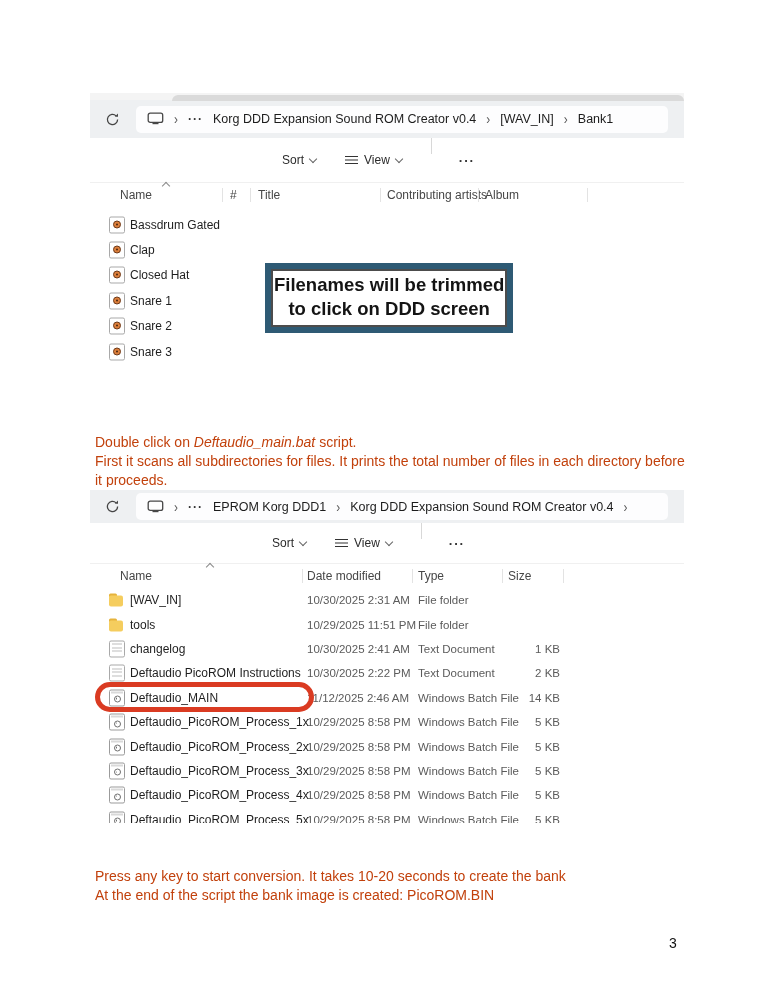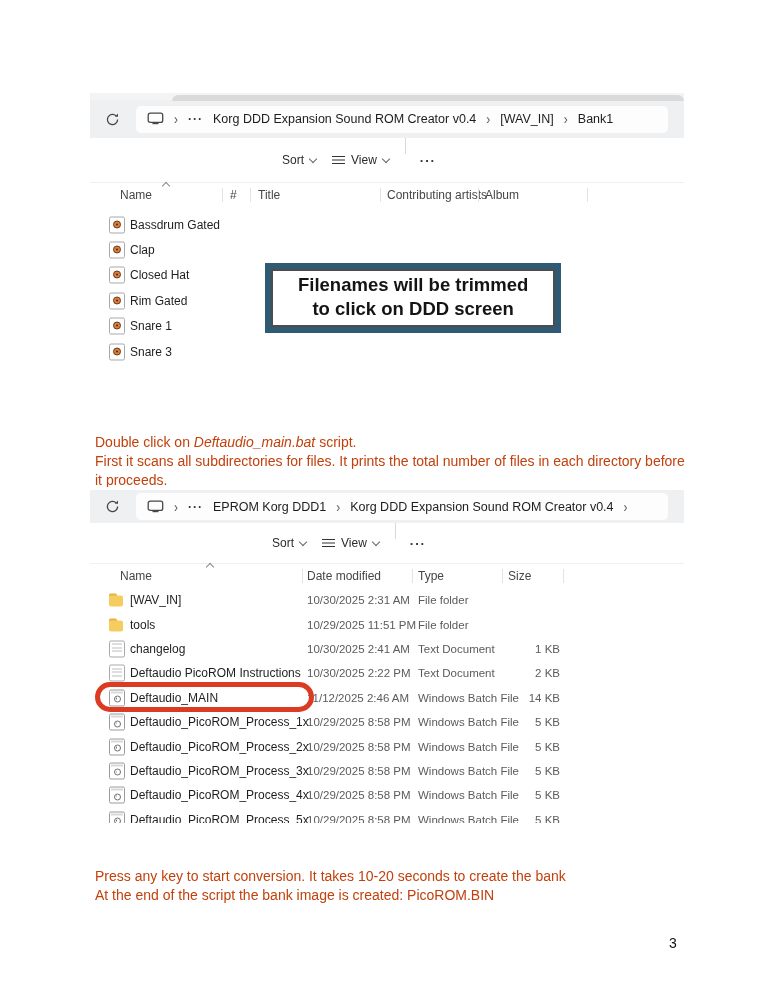--- a/index.html
+++ b/index.html
@@ -17,21 +17,21 @@
 
   .addressbar{height:38px;background:#eef0f2;display:flex;align-items:center;padding:0 12px;}
   .ex2 .addressbar{margin-top:3px;height:33px;}
   .refresh-wrap{width:20px;display:flex;justify-content:center;}
   .addr-field{background:#fdfdfe;border-radius:5px;height:27px;flex:1;display:flex;align-items:center;
               gap:10px;padding:0 11px;margin-left:14px;margin-right:4px;}
   .crumb{font-size:12.5px;color:#1c1c1c;white-space:nowrap;}
   .bc-chev{font-size:12px;color:#555;transform:scaleY(1.15);}
   .bc-ellipsis{font-size:12px;color:#333;letter-spacing:1px;font-weight:bold;}
 
-  .commandbar{height:44px;background:#fff;display:flex;}
+  .commandbar{height:44px;background:#fff;display:flex;gap:13px;}
   .ex1 .commandbar{padding-left:192px;}
   .ex2 .commandbar{height:40px;padding-left:182px;}
   .cmd-btn{display:flex;align-items:center;gap:6px;font-size:12px;color:#2b2b2b;margin-right:16px;}
   .chev-dn{width:5px;height:5px;border-right:1.2px solid #666;border-bottom:1.2px solid #666;
            transform:rotate(45deg);margin-top:-3px;}
   .hamb{width:13px;height:9px;display:inline-block;position:relative;}
   .hamb::before{content:"";position:absolute;left:0;right:0;top:0;height:1.4px;background:#333;
                 box-shadow:0 3.5px 0 #333,0 7px 0 #333;}
   .vsep{width:1px;height:16px;background:#d8d8d8;margin-right:14px;}
   .more-dots{font-size:13px;font-weight:bold;color:#333;letter-spacing:1px;}
@@ -64,21 +64,21 @@
   .ic.folder{border:none;}
   .ic.folder .ftab{position:absolute;left:0;top:1px;width:8px;height:4px;background:#e6b33c;border-radius:1.5px;}
   .ic.folder .fbody{position:absolute;left:0;top:3px;right:0;bottom:1px;background:#f5cd5e;border-radius:2px;}
   .ic.batch{background:#fff;border:1px solid #9b9b9b;border-radius:2px;}
   .ic.batch::before{content:"";position:absolute;left:1px;right:1px;top:1px;height:2px;background:#d9d9d9;}
   .ic.batch .gear{position:absolute;left:3.5px;top:5.5px;width:5px;height:5px;border:1.4px solid #6f6f6f;border-radius:50%;}
   .ic.batch .gear::after{content:"";position:absolute;left:1.1px;top:1.1px;width:1.5px;height:1.5px;background:#6f6f6f;border-radius:50%;}
 
   
   .callout{position:absolute;left:265px;top:263px;background:#2e5a74;padding:6px;z-index:6;}
-  .callout-inner{background:#fff;border:2px solid #4c4c4c;padding:2px 25px 4px;text-align:center;}
+  .callout-inner{background:#fff;border:2px solid #4c4c4c;padding:2px 1px 4px;text-align:center;}
   .callout-line{font-size:18.5px;line-height:24px;font-weight:bold;color:#141414;white-space:nowrap;}
 
   .red-oval{position:absolute;left:95px;top:682px;width:219px;height:30px;border:5.5px solid #da3b22;
             border-radius:16px;z-index:5;box-sizing:border-box;}
 
   
   .para{position:absolute;left:91px;width:612px;margin:4px;font-size:14px;line-height:19px;color:#c2410c;}
   .p1{top:429px;}
   .p2{top:863px;}
   .pagenum{position:absolute;left:669px;top:935px;font-size:14px;color:#111;}
@@ -164,27 +164,27 @@
         <div class="row">
           <span class="ic audio">
             <span class="dot"></span>
           </span>
           <span class="fname">Closed Hat</span>
         </div>
         <div class="row">
           <span class="ic audio">
             <span class="dot"></span>
           </span>
-          <span class="fname">Rim Gated</span>
-        </div>
-        <div class="row">
-          <span class="ic audio">
-            <span class="dot"></span>
-          </span>
           <span class="fname">Snare 1</span>
+        </div>
+        <div class="row">
+          <span class="ic audio">
+            <span class="dot"></span>
+          </span>
+          <span class="fname">Snare 2</span>
         </div>
         <div class="row">
           <span class="ic audio">
             <span class="dot"></span>
           </span>
           <span class="fname">Snare 3</span>
         </div>
       </div>
   </div>
 

